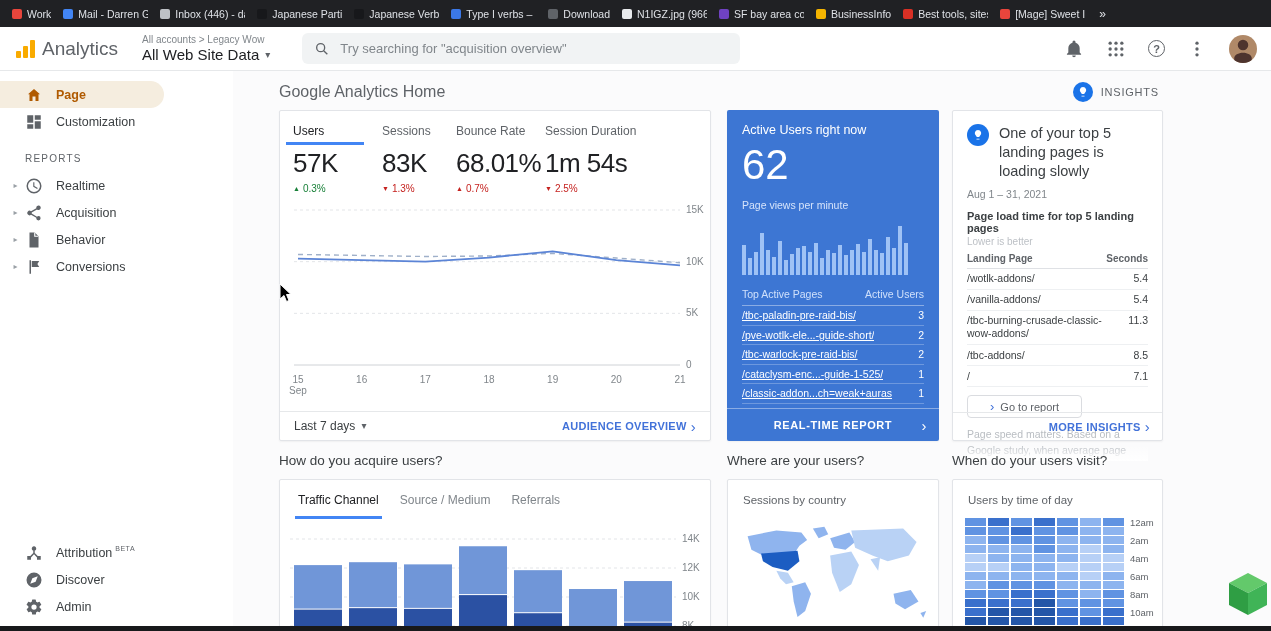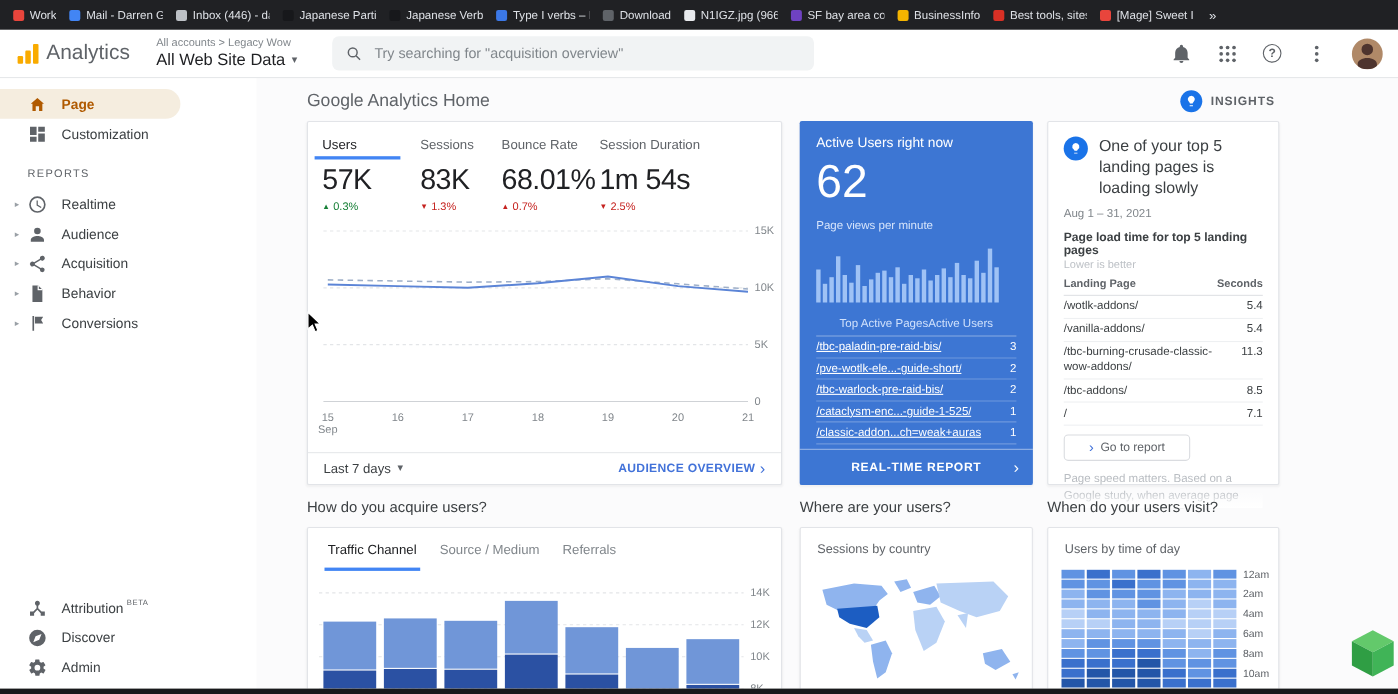--- a/index.html
+++ b/index.html
@@ -53,21 +53,21 @@
 .side-item.active{background:#f5eddf;border-radius:0 16px 16px 0;width:164px;color:#b05a00;font-weight:bold}
 .side-item.active .sicon{color:#b05a00}
 .side-heading{font-size:10px;letter-spacing:1.2px;color:#5f6368;padding:18px 0 8px 25px}
 .beta{font-size:7px;color:#5f6368;margin-left:3px;align-self:flex-start;margin-top:6px;letter-spacing:.5px}
 .side-bottom{position:absolute;bottom:6px;left:0;right:0}
 
 
 .main{position:absolute;top:71px;left:233px;right:0;bottom:5px;background:#fbfbfc;overflow:hidden}
 .page-title{position:absolute;left:46px;top:12px;font-size:16px;font-weight:normal;color:#5f6368}
 .insights-chip{position:absolute;right:112px;top:11px;display:flex;align-items:center;gap:8px;cursor:default}
-.insights-label{font-size:11px;font-weight:bold;color:#5f6368;letter-spacing:.8px}
+.insights-label{font-size:11px;font-weight:normal;color:#5f6368;letter-spacing:.8px}
 .bulb-disc{width:20px;height:20px;border-radius:50%;background:#1a73e8;display:flex;align-items:center;justify-content:center;flex:none}
 .bulb-disc svg{width:12px;height:12px;color:#fff}
 .bulb-disc.lg{width:22px;height:22px}
 .card{position:absolute;background:#fff;border:1px solid #e2e4e8;border-radius:2px;box-shadow:0 1px 2px rgba(60,64,67,.06)}
 .card1{left:46px;top:39px;width:432px;height:331px}
 .card2{left:494px;top:39px;width:212px;height:331px;background:#3d76d3;border:none;color:#fff}
 .card3{left:719px;top:39px;width:211px;height:331px}
 .qhead{position:absolute;font-size:13.5px;font-weight:normal;color:#3c4043}
 .q1{left:46px;top:382px}.q2{left:494px;top:382px}.q3{left:719px;top:382px}
 .card4{left:46px;top:408px;width:432px;height:260px}
@@ -91,21 +91,21 @@
 .chev{font-weight:normal;color:inherit;line-height:1}
 .chev::after{content:"›";font-size:15px}
 
 
 .rt-pad{padding:13px 15px 0}
 .rt-title{font-size:12.5px}
 .rt-big{font-size:42px;font-weight:300;line-height:1.05;margin-top:6px}
 .rt-sub{font-size:10.5px;color:#d6e4fb;margin-top:12px}
 .minute-bars{display:flex;align-items:flex-end;gap:2px;height:58px;margin-top:6px}
 .mbar{width:4px;background:#9fc2f5;flex:none}
-.ap-head{display:flex;justify-content:center;font-size:10.5px;color:#cfe0fb;margin-top:13px;padding-bottom:5px;border-bottom:1px solid rgba(255,255,255,.4)}
+.ap-head{display:flex;justify-content:space-between;font-size:10.5px;color:#cfe0fb;margin-top:13px;padding-bottom:5px;border-bottom:1px solid rgba(255,255,255,.4)}
 .ap-row{display:flex;justify-content:space-between;align-items:center;height:19.5px;border-bottom:1px solid rgba(255,255,255,.25);font-size:10.5px}
 .ap-link{color:#fff;text-decoration:underline;white-space:nowrap;overflow:hidden;cursor:default}
 .rt-footer{position:absolute;left:0;right:0;bottom:0;height:33px;border-top:1px solid rgba(255,255,255,.4);display:flex;align-items:center;justify-content:center;font-size:11px;font-weight:bold;letter-spacing:.6px;color:#fff;cursor:default}
 .rt-footer .chev{position:absolute;right:12px}
 
 
 .in-pad{padding:13px 14px 0}
 .in-head{display:flex;gap:10px}
 .in-title{font-size:14.5px;color:#3c4043;line-height:1.3}
 .in-date{font-size:10.5px;color:#80868b;margin-top:7px}
@@ -266,27 +266,20 @@
           </svg></span>
       <span>Customization</span>
     </div>
     <div class="side-heading">REPORTS</div>
     <div class="side-item">
       <span class="exp arrow"></span>
       <span class="sicon"><svg viewBox="0 0 24 24" fill="currentColor">
             <path d="M12 2a10 10 0 1 0 .001 20.001A10 10 0 0 0 12 2zm0 18a8 8 0 1 1 0-16 8 8 0 0 1 0 16zm.5-13H11v6l5.2 3.1.8-1.3-4.5-2.7z"></path>
           </svg></span>
       <span>Realtime</span>
-    </div>
-    <div class="side-item">
-      <span class="exp arrow"></span>
-      <span class="sicon"><svg viewBox="0 0 24 24" fill="currentColor">
-            <path d="M12 12a4 4 0 1 0 0-8 4 4 0 0 0 0 8zm0 2c-3.3 0-8 1.6-8 4.9V21h16v-2.1c0-3.3-4.7-4.9-8-4.9z"></path>
-          </svg></span>
-      <span>Audience</span>
     </div>
     <div class="side-item">
       <span class="exp arrow"></span>
       <span class="sicon"><svg viewBox="0 0 24 24" fill="currentColor">
             <path d="M18 16.1a2.9 2.9 0 0 0-2 .8l-7.1-4.2c.1-.2.1-.5.1-.7s0-.5-.1-.7L16 7.2a3 3 0 1 0-1-2.2c0 .2 0 .5.1.7L8 9.8a3 3 0 1 0 0 4.4l7.1 4.2c-.1.2-.1.4-.1.6a2.9 2.9 0 1 0 3-2.9z"></path>
           </svg></span>
       <span>Acquisition</span>
     </div>
     <div class="side-item">
       <span class="exp arrow"></span>
@@ -514,20 +507,26 @@
               <span class="in-page">/</span>
               <span class="in-sec">7.1</span>
             </div>
           </div>
         <div class="report-btn">
           <span class="chev"></span>
           <span>Go to report</span>
         </div>
         <div class="fade-text">Page speed matters. Based on a Google study, when average page load time drops from 20</div>
       </div>
+      <div class="in-footer">
+        <div class="footer-link">
+          <span>MORE INSIGHTS</span>
+          <span class="chev"></span>
+        </div>
+      </div>
     </section>
 
     <h2 class="qhead q1">How do you acquire users?</h2>
     <h2 class="qhead q2">Where are your users?</h2>
     <h2 class="qhead q3">When do your users visit?</h2>
 
     <section class="card card4">
       <div class="tc-tabs">
         <div class="tc-tab active">Traffic Channel</div>
         <div class="tc-tab">Source / Medium</div>

